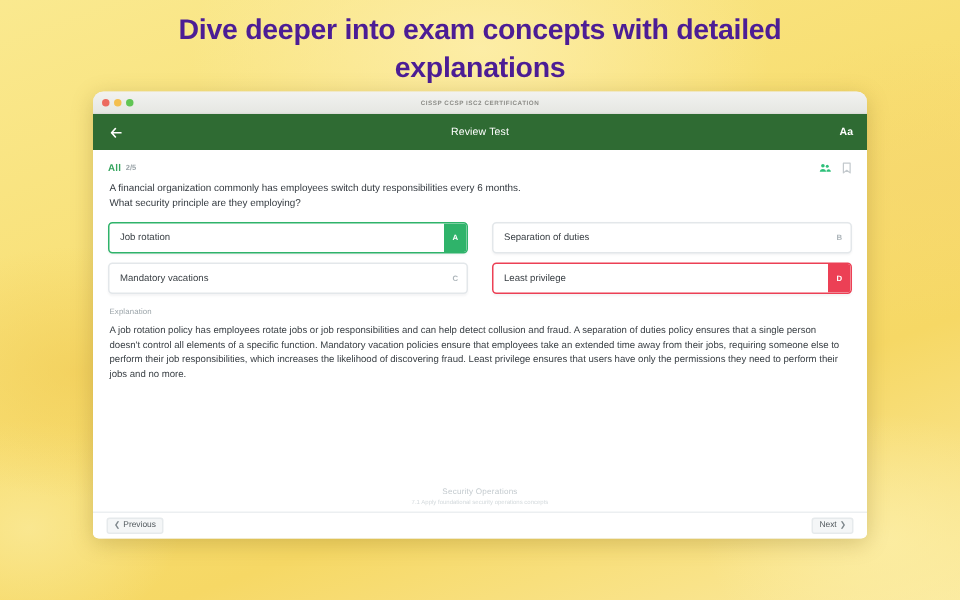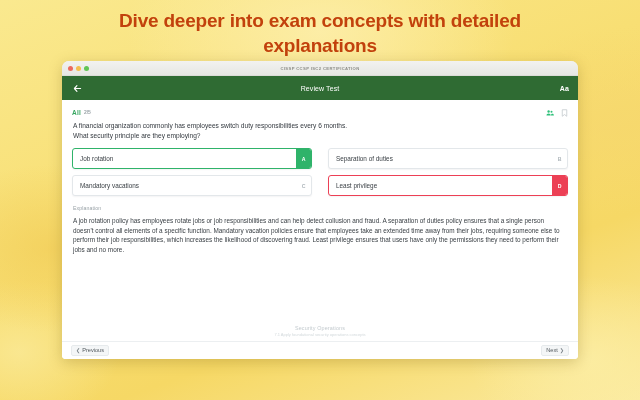--- a/index.html
+++ b/index.html
@@ -22,21 +22,21 @@
       radial-gradient(ellipse 200px 130px at 97% 30%, rgba(246,214,110,.6), rgba(246,214,110,0) 72%),
       radial-gradient(ellipse 170px 120px at 92% 90%, rgba(252,238,165,.8), rgba(252,238,165,0) 70%),
       radial-gradient(ellipse 260px 150px at 50% 8%, rgba(253,238,170,.9), rgba(253,238,170,0) 75%),
       linear-gradient(160deg, #fae98f 0%, #f8df74 40%, #f6d865 70%, #fbeaa0 100%);
   }
 
   
   .headline {
     position: absolute; left: 0; right: 0; top: 8px;
     text-align: center;
-    color: #c2410c;
+    color: #4c1d95;
     font-weight: bold;
     font-size: 19px;
     line-height: 25px;
     letter-spacing: -.2px;
     padding: 0 60px;
   }
 
   
   .window {
     position: absolute;

